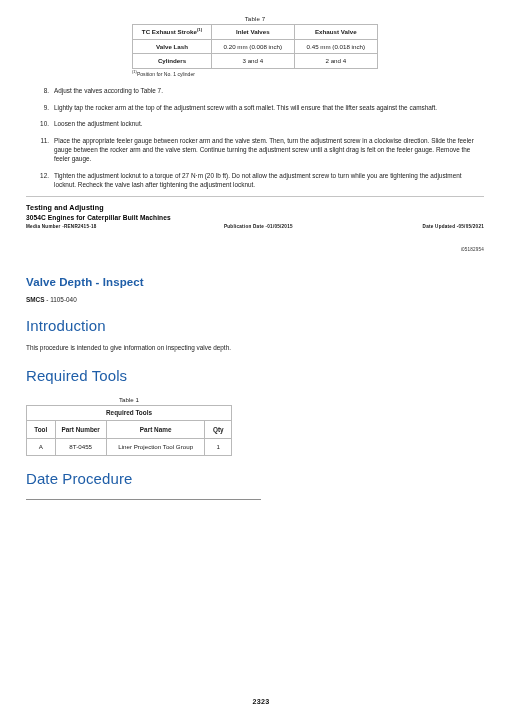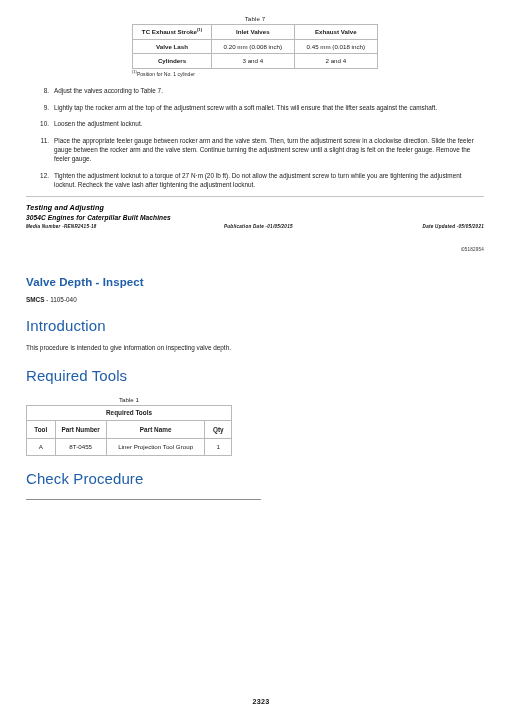--- a/index.html
+++ b/index.html
@@ -103,21 +103,20 @@
   }
 
   
   hr.rule {
     border: none;
     border-top: 0.6px solid #c4c4c4;
     margin: 0;
   }
   .footer-block {
     margin-top: 6px;
-    font-style: italic;
   }
   .footer-title {
     font-size: 7.2px;
     font-weight: bold;
     color: #000;
     letter-spacing: 0.15px;
     margin-top: 4px;
   }
   .footer-sub {
     font-size: 6.6px;
@@ -322,18 +321,18 @@
         <tr>
           <td class="t1-cell">A</td>
           <td class="t1-cell">8T-0455</td>
           <td class="t1-cell">Liner Projection Tool Group</td>
           <td class="t1-cell">1</td>
         </tr>
       </tbody>
     </table>
   </div>
 
-  <h2 class="sub-title">Check Procedure</h2>
+  <h2 class="sub-title">Date Procedure</h2>
   <hr class="proc-rule">
 
   <div class="page-number">2323</div>
 
 </div>
 
 </body></html>

